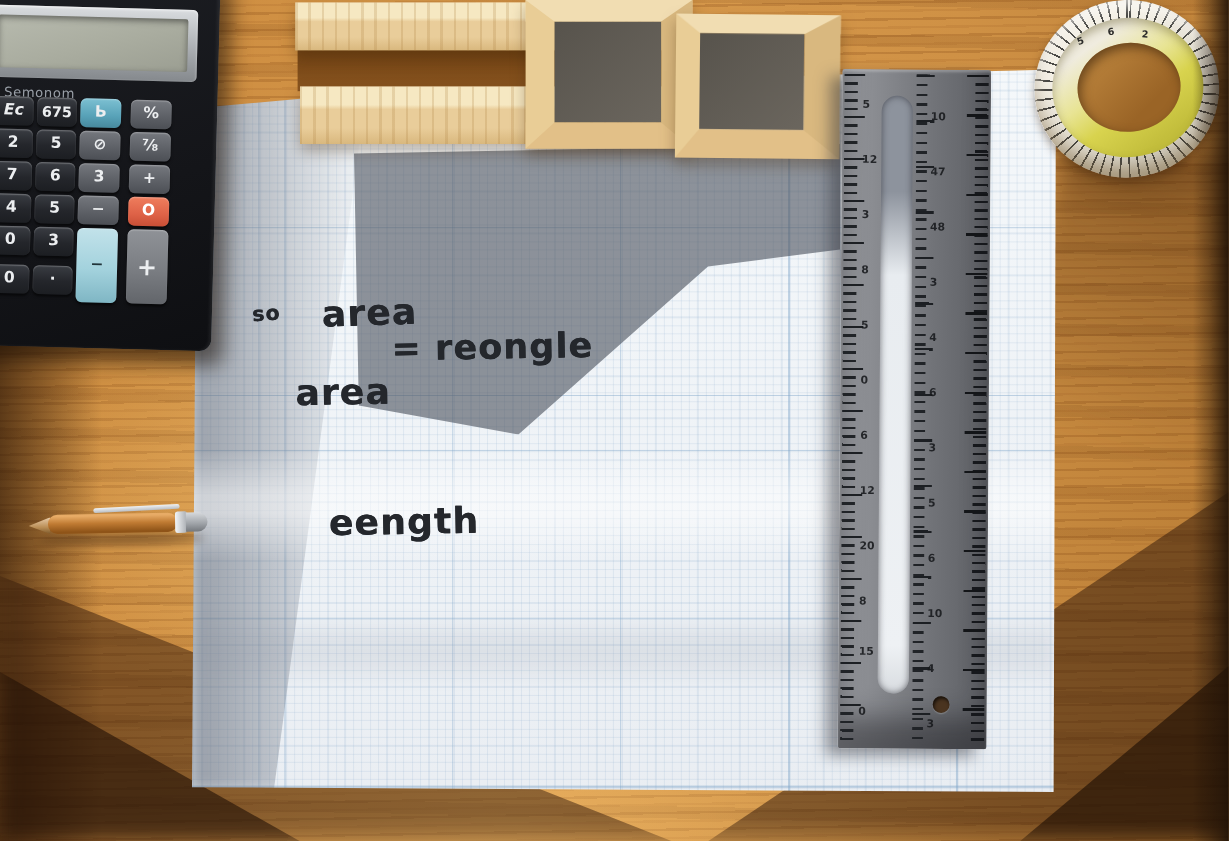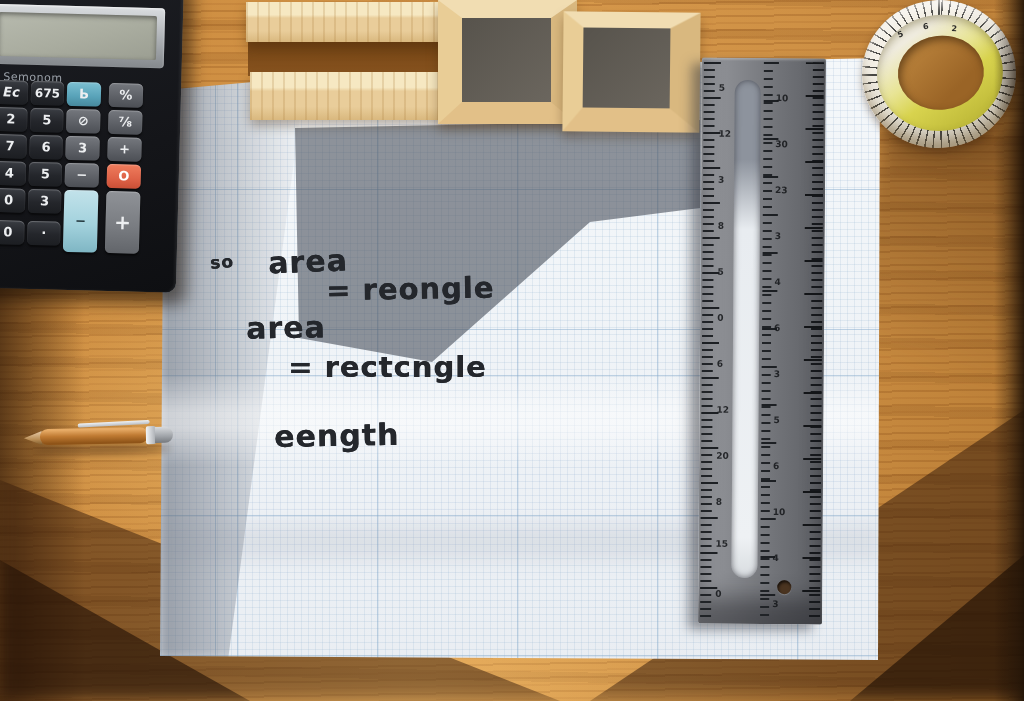--- a/index.html
+++ b/index.html
@@ -162,21 +162,20 @@
   <div class="paper">
     <div class="psh-left"></div>
     <div class="psh-blocks"></div>
     <div class="psh-light"></div>
     <div class="psh-band"></div>
 
     <span class="hand" style="left:52px;top:196px;font-size:17px;transform:rotate(-4deg)">so</span>
     <span class="hand" style="left:110px;top:188px;font-size:30px;transform:rotate(-2deg)">area</span>
     <span class="hand" style="left:168px;top:216px;font-size:29px;transform:rotate(-1deg)">= reongle</span>
     <span class="hand" style="left:88px;top:254px;font-size:30px;transform:rotate(-1deg)">area</span>
-    <span class="hand" style="left:130px;top:294px;font-size:29px">= rectcngle</span>
     <span class="hand" style="left:116px;top:362px;font-size:30px;transform:rotate(-1deg)">eength</span>
   </div>
 
   <div class="gap-dark"></div>
   <div class="wood barA"></div>
   <div class="wood barB"></div>
   <div class="frame frameM"></div>
   <div class="frame frameR"></div>
 
   <div class="ruler">
@@ -194,22 +193,22 @@
     <span class="rn" style="left:17px;top:164px">8</span>
     <span class="rn" style="left:17px;top:210px">5</span>
     <span class="rn" style="left:17px;top:256px">0</span>
     <span class="rn" style="left:17px;top:302px">6</span>
     <span class="rn" style="left:17px;top:348px">12</span>
     <span class="rn" style="left:17px;top:394px">20</span>
     <span class="rn" style="left:17px;top:440px">8</span>
     <span class="rn" style="left:17px;top:482px">15</span>
     <span class="rn" style="left:17px;top:532px">0</span>
     <span class="rn" style="left:74px;top:36px">10</span>
-    <span class="rn" style="left:74px;top:82px">30</span>
-    <span class="rn" style="left:74px;top:128px">23</span>
+    <span class="rn" style="left:74px;top:82px">47</span>
+    <span class="rn" style="left:74px;top:128px">48</span>
     <span class="rn" style="left:74px;top:174px">3</span>
     <span class="rn" style="left:74px;top:220px">4</span>
     <span class="rn" style="left:74px;top:266px">6</span>
     <span class="rn" style="left:74px;top:312px">3</span>
     <span class="rn" style="left:74px;top:358px">5</span>
     <span class="rn" style="left:74px;top:404px">6</span>
     <span class="rn" style="left:74px;top:450px">10</span>
     <span class="rn" style="left:74px;top:496px">4</span>
     <span class="rn" style="left:74px;top:542px">3</span>
   </div>

